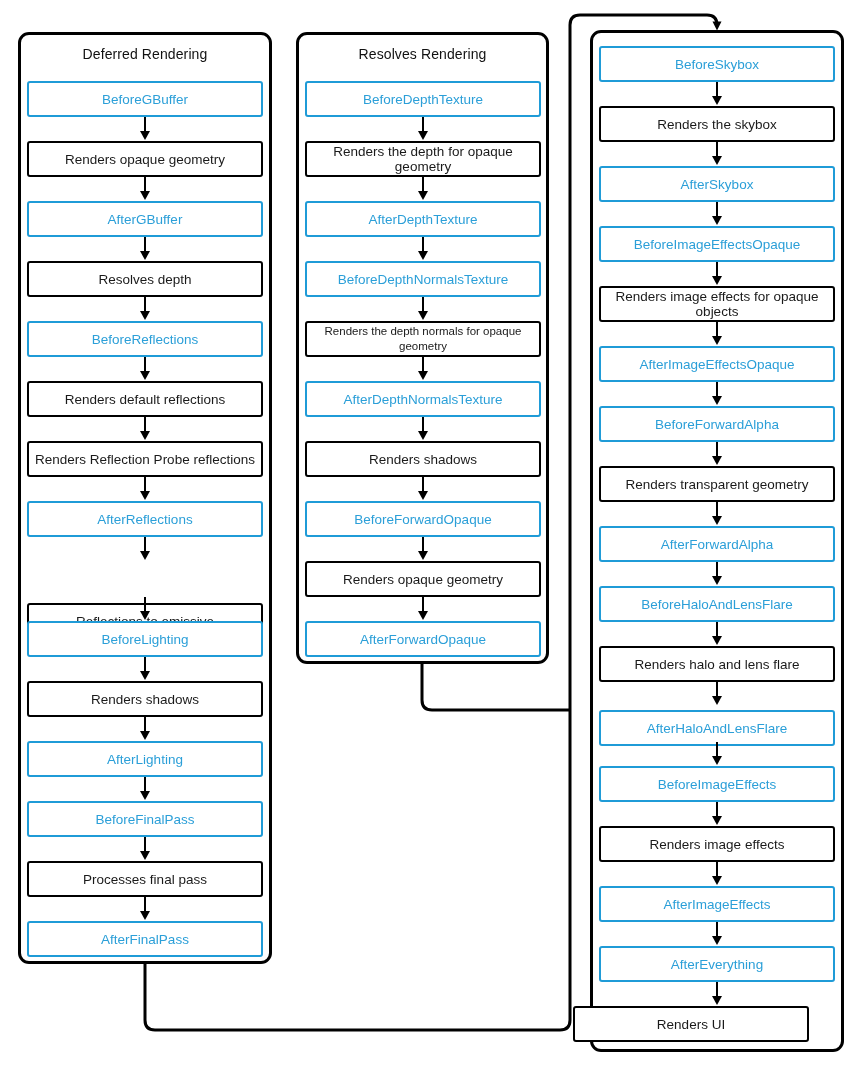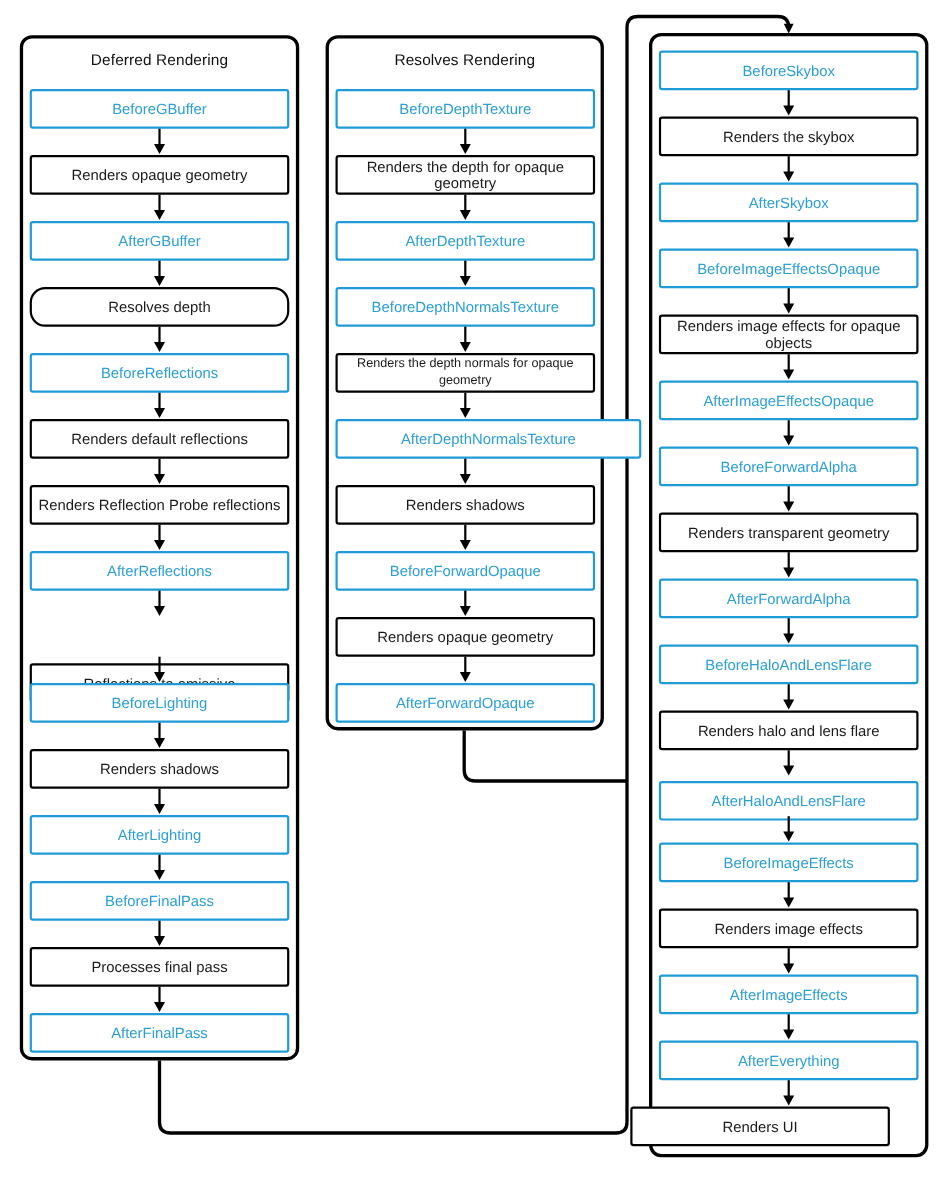--- a/index.html
+++ b/index.html
@@ -130,21 +130,21 @@
     </div>
     <div class="arrow" style="left: 144px; top: 117px; height: 15px;"></div>
     <div class="node action" style="left: 27px; top: 141px; width: 236px;">
       <span>Renders opaque geometry</span>
     </div>
     <div class="arrow" style="left: 144px; top: 177px; height: 15px;"></div>
     <div class="node event" style="left: 27px; top: 201px; width: 236px;">
       <span>AfterGBuffer</span>
     </div>
     <div class="arrow" style="left: 144px; top: 237px; height: 15px;"></div>
-    <div class="node action" style="left: 27px; top: 261px; width: 236px; border-radius: 14px;">
+    <div class="node action" style="left: 27px; top: 261px; width: 236px;">
       <span>Resolves depth</span>
     </div>
     <div class="arrow" style="left: 144px; top: 297px; height: 15px;"></div>
     <div class="node event" style="left: 27px; top: 321px; width: 236px;">
       <span>BeforeReflections</span>
     </div>
     <div class="arrow" style="left: 144px; top: 357px; height: 15px;"></div>
     <div class="node action" style="left: 27px; top: 381px; width: 236px;">
       <span>Renders default reflections</span>
     </div>
@@ -197,21 +197,21 @@
     </div>
     <div class="arrow" style="left: 422px; top: 237px; height: 15px;"></div>
     <div class="node event" style="left: 305px; top: 261px; width: 236px;">
       <span>BeforeDepthNormalsTexture</span>
     </div>
     <div class="arrow" style="left: 422px; top: 297px; height: 15px;"></div>
     <div class="node action small" style="left: 305px; top: 321px; width: 236px;">
       <span>Renders the depth normals for opaque geometry</span>
     </div>
     <div class="arrow" style="left: 422px; top: 357px; height: 15px;"></div>
-    <div class="node event" style="left: 305px; top: 381px; width: 278px;">
+    <div class="node event" style="left: 305px; top: 381px; width: 236px;">
       <span>AfterDepthNormalsTexture</span>
     </div>
     <div class="arrow" style="left: 422px; top: 417px; height: 15px;"></div>
     <div class="node action" style="left: 305px; top: 441px; width: 236px;">
       <span>Renders shadows</span>
     </div>
     <div class="arrow" style="left: 422px; top: 477px; height: 15px;"></div>
     <div class="node event" style="left: 305px; top: 501px; width: 236px;">
       <span>BeforeForwardOpaque</span>
     </div>

